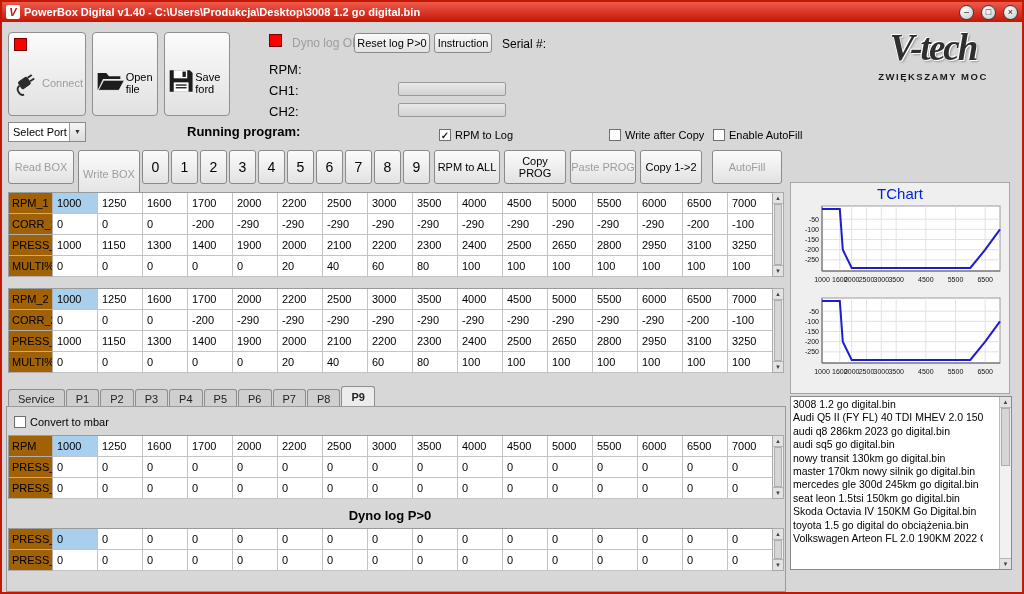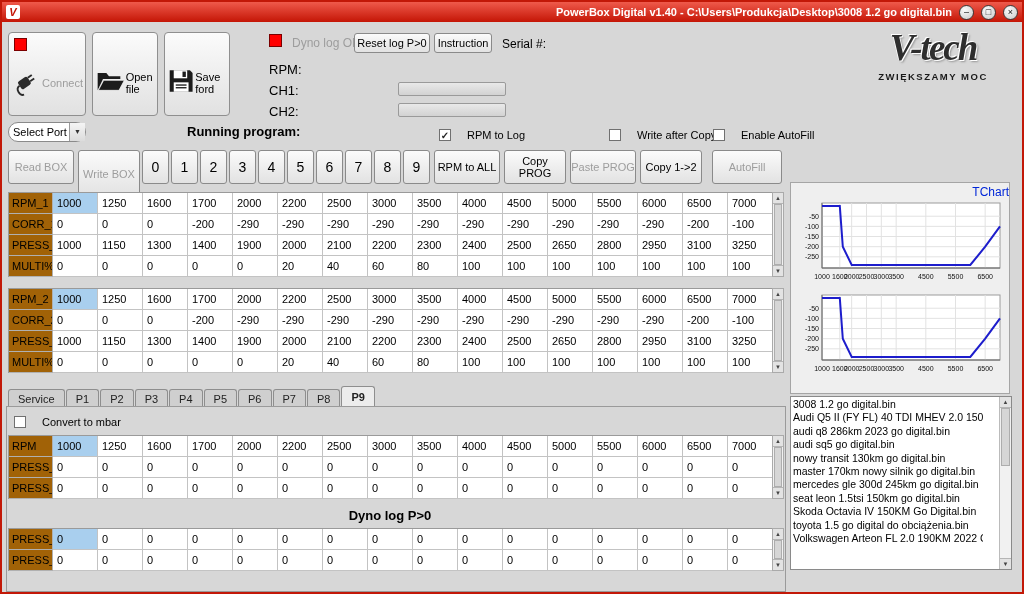--- a/index.html
+++ b/index.html
@@ -3,21 +3,21 @@
 <meta charset="utf-8">
 <style>
   * { box-sizing: border-box; margin: 0; padding: 0; }
   html,body { width:1024px; height:594px; }
   body { font-family:"Liberation Sans", sans-serif; background:#777; }
   .window { position:relative; width:1024px; height:594px; background:#d7d7d7; border:2px solid #c21807; overflow:hidden; }
 
   
   .titlebar { height:20px; background:linear-gradient(180deg,#ef5a4b,#c41505); display:flex; align-items:center; padding:0 4px; gap:4px; }
   .app-icon { width:14px; height:14px; background:#fff; color:#c41505; font-weight:bold; font-style:italic; font-size:11px; text-align:center; line-height:14px; border-radius:2px; flex:none; }
-  .titlebar .title { color:#fff; font-size:11px; font-weight:bold; flex:1; white-space:nowrap; overflow:hidden;text-align:right; }
+  .titlebar .title { color:#fff; font-size:11px; font-weight:bold; flex:1; white-space:nowrap; overflow:hidden; }
   .win-btn { width:15px; height:15px; border-radius:50%; background:radial-gradient(circle at 35% 30%, #fafafa, #c9c9c9); border:1px solid #3a3a3a; color:#111; font-size:9px; line-height:12px; text-align:center; margin-left:3px; flex:none; cursor:default; }
 
   .main { position:absolute; top:20px; left:0; right:0; bottom:0; }
 
   
   .bigbtn { position:absolute; background:linear-gradient(180deg,#fbfbfb,#e1e1e1); border:1px solid #8f8f8f; border-radius:4px; display:flex; flex-direction:row; align-items:center; justify-content:flex-end; padding:17px 2px 4px; font-size:11px; color:#000; }
   .bigbtn .blabel { margin-top:4px; }
   .bigbtn.disabled .blabel { color:#9d9d9d; }
   .indicator { position:absolute; width:13px; height:13px; background:#ff0000; border:1px solid #7a0000; }
   .bigbtn .indicator { left:5px; top:5px; }
@@ -32,26 +32,26 @@
   .lbl.gray { color:#9d9d9d; }
 
   .pbar { position:absolute; width:108px; height:14px; background:linear-gradient(180deg,#e9e9e9,#d2d2d2); border:1px solid #9a9a9a; border-radius:2px; }
 
   
   .logo { position:absolute; left:852px; top:6px; width:158px; text-align:center; }
   .logo .brand { font-family:"Liberation Serif", serif; font-style:italic; font-weight:bold; font-size:37px; color:#2e2e2e; letter-spacing:-2px; text-shadow:1px 1px 0 #fff, -1px -1px 0 #fff, 2px 2px 2px #999; line-height:40px; }
   .logo .tagline { font-size:9.5px; font-weight:bold; letter-spacing:1.5px; color:#1a1a1a; margin-top:3px; }
 
   
-  .dropdown { position:absolute; width:78px; height:20px; background:#fff; border:1px solid #8a8a8a; border-radius:10px; font-size:11px; display:flex; align-items:center; }
+  .dropdown { position:absolute; width:78px; height:20px; background:#fff; border:1px solid #8a8a8a; border-radius:0; font-size:11px; display:flex; align-items:center; }
   .dropdown .dval { flex:1; padding-left:4px; }
   .dropdown .darrow { width:16px; height:18px; background:linear-gradient(180deg,#f5f5f5,#dcdcdc); border-left:1px solid #9a9a9a; font-size:7px; text-align:center; line-height:18px; color:#333; }
 
   
-  .cb { position:absolute; display:flex; align-items:center; gap:16px; font-size:11px; cursor:default; }
+  .cb { position:absolute; display:flex; align-items:center; gap:4px; font-size:11px; cursor:default; }
   .cb .box { width:12px; height:12px; background:#fff; border:1px solid #707070; font-size:10px; line-height:11px; text-align:center; color:#222; flex:none; }
   .cb .box.checked::after { content:"✓"; font-weight:bold; }
 
   
   .tbl { position:absolute; background:#fff; border-top:1px solid #9a9a9a; border-left:1px solid #9a9a9a; font-size:11px; }
   .trow { display:flex; height:21px; }
   .tlabel { width:44px; flex:none; border-right:1px solid #b0b0b0; border-bottom:1px solid #b0b0b0; padding:4px 2px 0 3px; background:#a16207; white-space:nowrap; overflow:hidden; }
   .tcell { width:45px; flex:none; border-right:1px solid #c3c3c3; border-bottom:1px solid #c3c3c3; padding:4px 0 0 4px; white-space:nowrap; overflow:hidden; }
   .tcell.hl { background:#a9cfee; }
 
@@ -66,21 +66,21 @@
   .tabs { position:absolute; left:6px; top:364px; height:21px; display:flex; align-items:flex-end; }
   .tab { height:18px; padding:3px 9px 0; background:#cfcfcf; border:1px solid #8e8e8e; border-bottom:none; border-radius:3px 3px 0 0; font-size:11px; margin-right:1px; color:#222; cursor:default; }
   .tab.active { background:#ececec; height:21px; padding-top:4px; font-weight:bold; }
 
   .tabpanel { position:absolute; left:4px; top:384px; width:780px; height:186px; border:1px solid #9a9a9a; background:#d7d7d7; }
 
   .dynotitle { position:absolute; left:6px; width:764px; text-align:center; font-size:13px; font-weight:bold; }
 
   
   .chartpanel { position:absolute; left:788px; top:160px; width:220px; height:212px; background:#efefef; border:1px solid #a5a5a5; }
-  .chartpanel .ctitle { text-align:right; color:#0026d8; font-size:12px; padding:2px 0 1px; }
+  .chartpanel .ctitle { text-align:center; color:#0026d8; font-size:15px; padding:2px 0 1px; }
   .chartpanel svg { display:block; margin:0 auto; }
 
   .filepanel { position:absolute; left:788px; top:374px; width:222px; height:174px; background:#fff; border:1px solid #8a8a8a; display:flex; }
   .filelist { flex:1; overflow:hidden; padding:1px 16px 0 2px; }
   .fitem { font-size:10.5px; line-height:13.4px; white-space:nowrap; overflow:hidden; color:#000; }
   .filepanel .vscroll { position:static; flex:none; border:none; border-left:1px solid #bbb; }
 
   .icon-svg { display:block; }
 </style>
 </head>

